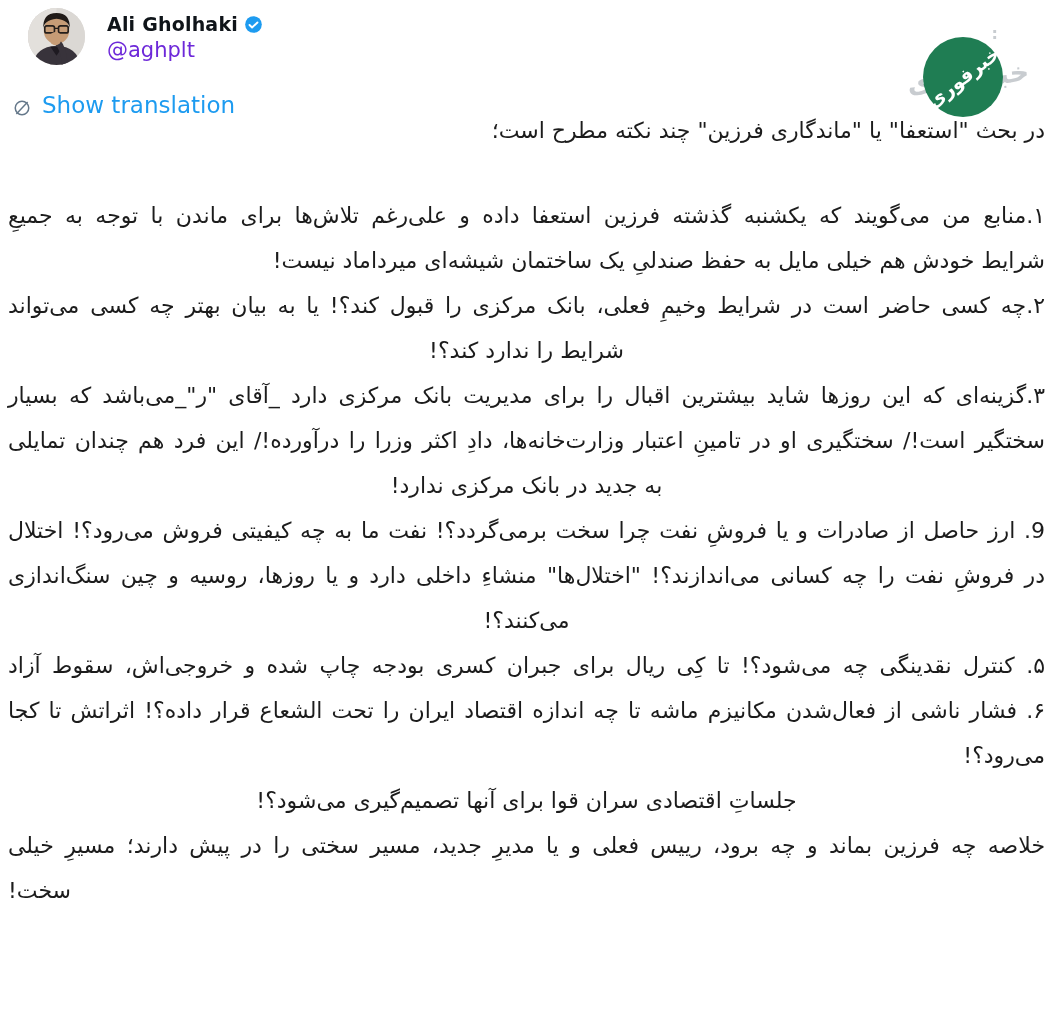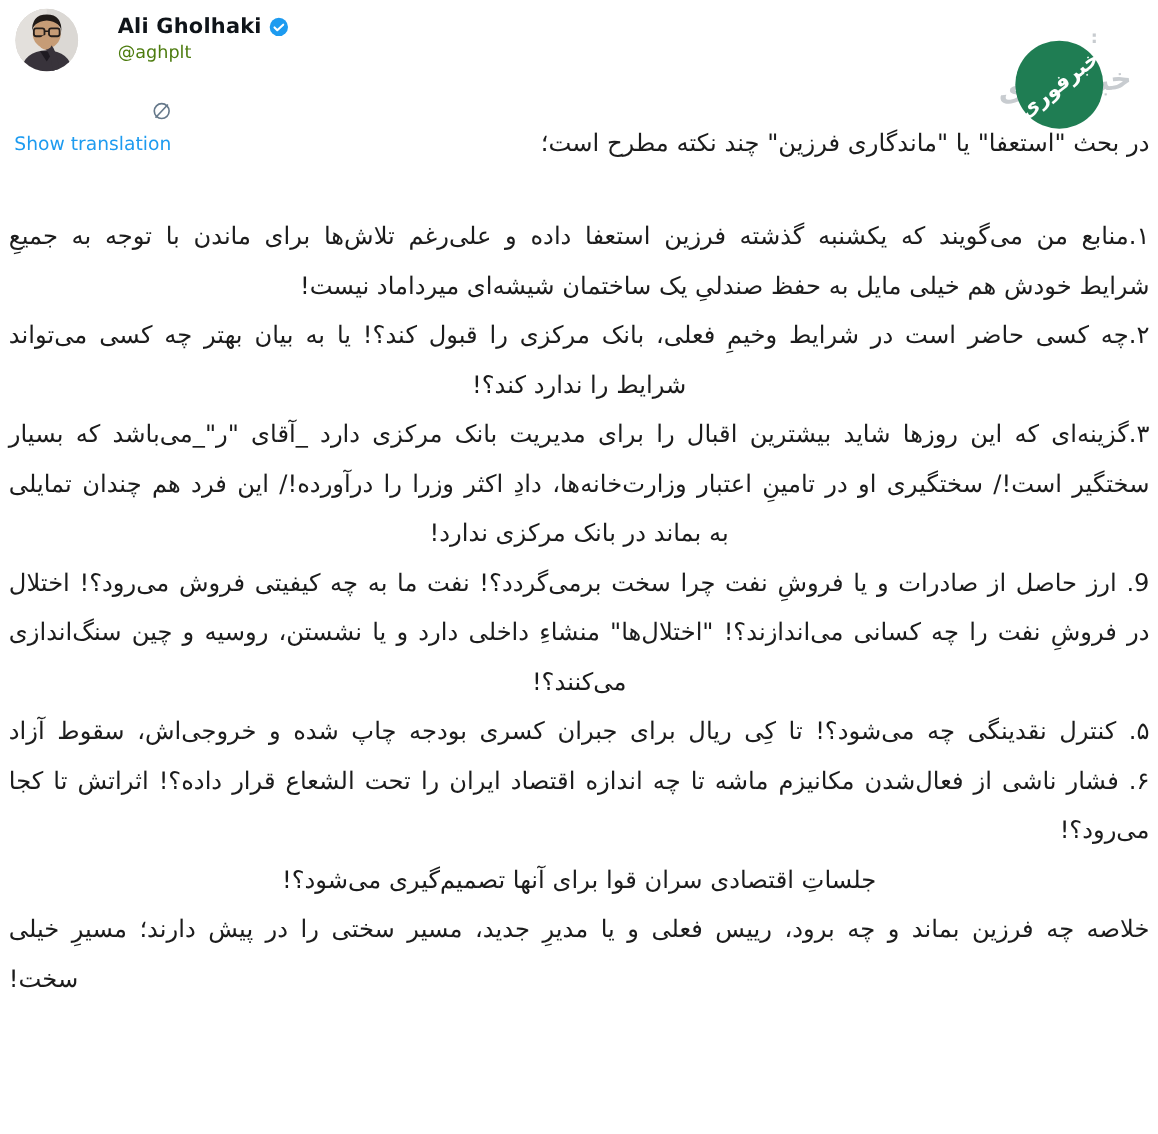--- a/index.html
+++ b/index.html
@@ -6,35 +6,35 @@
   body {
     width:1053px; height:1031px;
     background:#ffffff;
     font-family:"DejaVu Sans", sans-serif;
     position:relative;
     overflow:hidden;
     color:#1c1c1c;
   }
 
   
-  .header { position:absolute; top:8px; left:14px; display:flex; gap:36px; }
+  .header { position:absolute; top:8px; left:28px; display:flex; gap:22px; }
   .avatar {
     width:57px; height:57px; border-radius:50%;
     overflow:hidden; flex:0 0 auto; background:#d9d6d3;
   }
   .user-block { padding-top:5px; }
   .name-row { display:flex; align-items:center; gap:6px; }
   .display-name { font-size:19px; font-weight:bold; color:#0f1419; letter-spacing:.2px; }
   .verified { width:19px; height:19px; display:inline-block; }
-  .handle { font-size:16px; color:#4d7c0f; margin-top:3px; }
+  .handle { font-size:21px; color:#6d28d9; margin-top:3px; }
 
   .translation-row {
     position:absolute; top:92px; left:13px;
-    display:flex; align-items:flex-end; gap:11px;
-    font-size:17px; color:#1d9bf0; cursor:pointer;flex-direction:column;
+    display:flex; align-items:center; gap:11px;
+    font-size:23px; color:#1d9bf0; cursor:pointer;
   }
   .translate-icon { width:18px; height:18px; display:inline-block; }
 
   
   .logo-wrap { position:absolute; top:20px; right:0; width:170px; height:110px; }
   .logo-gray {
     position:absolute; top:42px; right:0; width:170px;
     text-align:center; direction:rtl;
     color:#c8ccd0; font-size:27px; font-weight:bold;
     transform:rotate(-6deg);
@@ -121,23 +121,23 @@
 </div>
 
 <div class="tweet-body" id="tweet-lines">
     <div class="line align-right gap-after">در بحث "استعفا" یا "ماندگاری فرزین" چند نکته مطرح است؛</div>
     <div class="line align-justify">۱.منابع من می‌گویند که یکشنبه گذشته فرزین استعفا داده و علی‌رغم تلاش‌ها برای ماندن با توجه به جمیعِ</div>
     <div class="line align-right">شرایط خودش هم خیلی مایل به حفظ صندلیِ یک ساختمان شیشه‌ای میرداماد نیست!</div>
     <div class="line align-justify">۲.چه کسی حاضر است در شرایط وخیمِ فعلی، بانک مرکزی را قبول کند؟! یا به بیان بهتر چه کسی می‌تواند</div>
     <div class="line align-center">شرایط را ندارد کند؟!</div>
     <div class="line align-justify">۳.گزینه‌ای که این روزها شاید بیشترین اقبال را برای مدیریت بانک مرکزی دارد _آقای "ر"_می‌باشد که بسیار</div>
     <div class="line align-justify">سختگیر است!/ سختگیری او در تامینِ اعتبار وزارت‌خانه‌ها، دادِ اکثر وزرا را درآورده!/ این فرد هم چندان تمایلی</div>
-    <div class="line align-center">به بماند در بانک مرکزی ندارد!</div>
+    <div class="line align-center">به جدید در بانک مرکزی ندارد!</div>
     <div class="line align-justify">9. ارز حاصل از صادرات و یا فروشِ نفت چرا سخت برمی‌گردد؟! نفت ما به چه کیفیتی فروش می‌رود؟! اختلال</div>
-    <div class="line align-justify">در فروشِ نفت را چه کسانی می‌اندازند؟! "اختلال‌ها" منشاءِ داخلی دارد و یا نشستن، روسیه و چین سنگ‌اندازی</div>
+    <div class="line align-justify">در فروشِ نفت را چه کسانی می‌اندازند؟! "اختلال‌ها" منشاءِ داخلی دارد و یا روزها، روسیه و چین سنگ‌اندازی</div>
     <div class="line align-center">می‌کنند؟!</div>
     <div class="line align-justify">۵. کنترل نقدینگی چه می‌شود؟! تا کِی ریال برای جبران کسری بودجه چاپ شده و خروجی‌اش، سقوط آزاد</div>
     <div class="line align-justify">۶. فشار ناشی از فعال‌شدن مکانیزم ماشه تا چه اندازه اقتصاد ایران را تحت الشعاع قرار داده؟! اثراتش تا کجا</div>
     <div class="line align-right">می‌رود؟!</div>
     <div class="line align-center">جلساتِ اقتصادی سران قوا برای آنها تصمیم‌گیری می‌شود؟!</div>
     <div class="line align-justify">خلاصه چه فرزین بماند و چه برود، رییس فعلی و یا مدیرِ جدید، مسیر سختی را در پیش دارند؛ مسیرِ خیلی</div>
     <div class="line align-left">سخت!</div>
   </div>
 
 </body></html>

